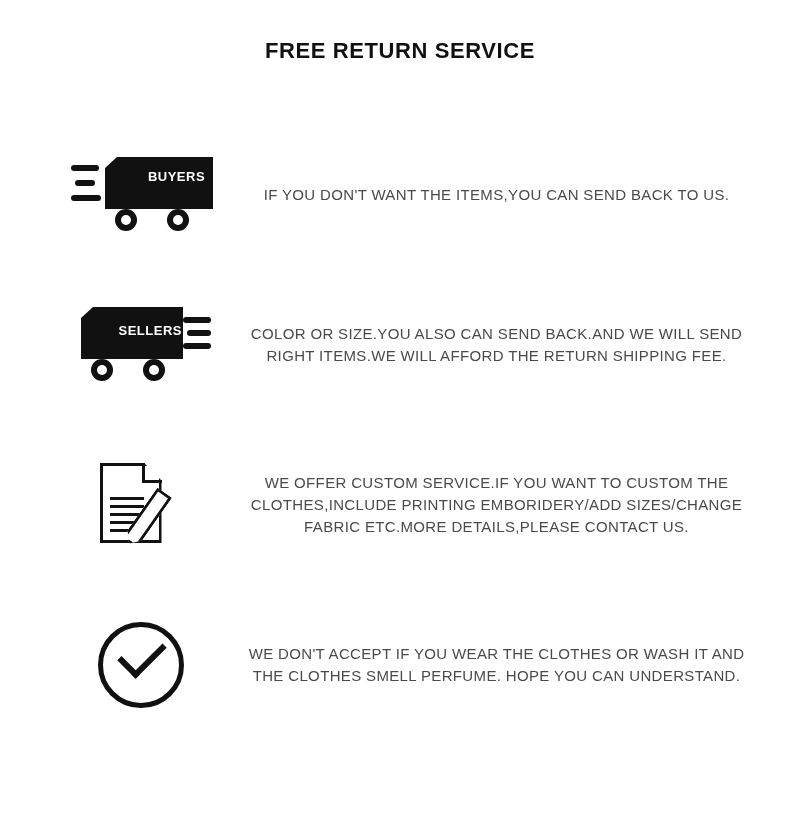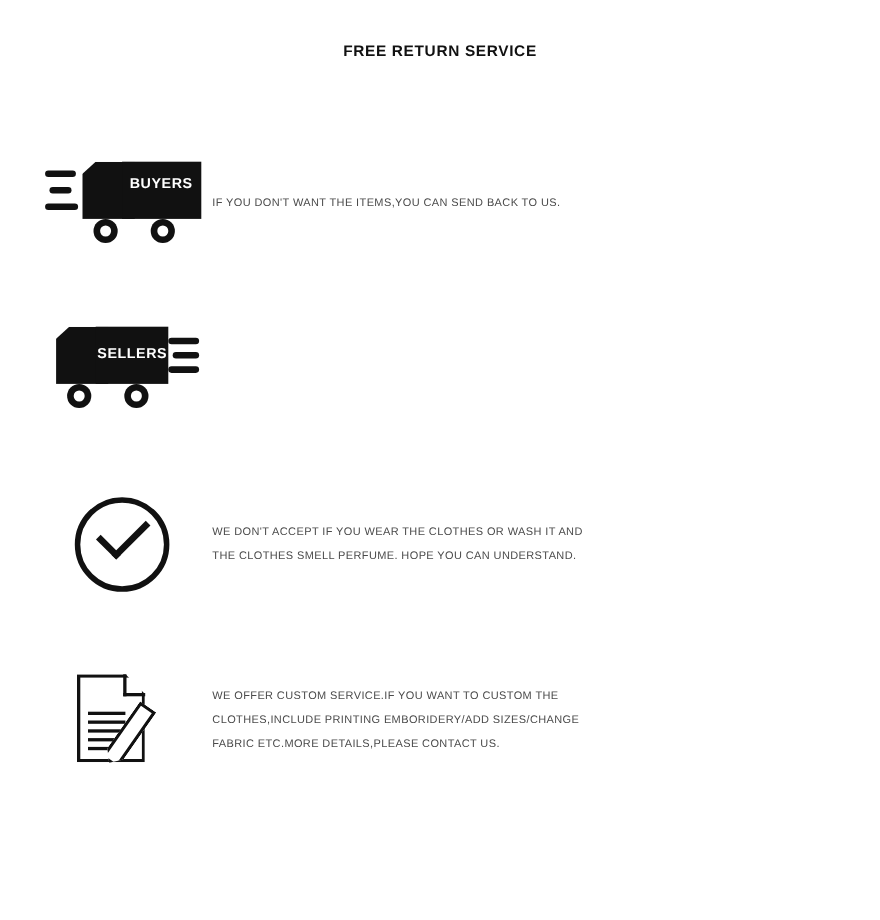--- a/index.html
+++ b/index.html
@@ -16,57 +16,58 @@
     overflow: hidden;
   }
   .page {
     width: 800px;
     height: 836px;
     position: relative;
     background: #ffffff;
   }
   .title {
     text-align: center;
-    font-size: 14px;
+    font-size: 22px;
     font-weight: bold;
     letter-spacing: 0.6px;
     color: #111111;
     padding-top: 38px;
     font-family: "Liberation Sans", sans-serif;
   }
   .rows {
     margin-top: 56px;
   }
   .row {
     display: flex;
     align-items: center;
     width: 100%;
     box-sizing: border-box;
-    padding-left: 28px;
+    padding-left: 58px;
     padding-right: 30px;
   }
   .row-1 { height: 150px; }
   .row-2 { height: 150px; }
   .row-3 { height: 150px; margin-top: 10px; }
   .row-4 { height: 150px; margin-top: 10px; }
 
   .icon-cell {
     width: 165px;
     min-width: 165px;
     display: flex;
     align-items: center;
     justify-content: center;
   }
   .text-cell {
     flex: 1;
-    font-size: 10px;
+    font-size: 15px;
     line-height: 22px;
     letter-spacing: 0.35px;
     color: #4a4a4a;
     font-family: "Liberation Sans", sans-serif;
+    text-align: center;
   }
   .text-cell div { white-space: nowrap; }
 
   
   .truck {
     position: relative;
     width: 140px;
     height: 92px;
   }
   .truck .speed {
@@ -243,32 +244,22 @@
           <span class="speed s2"></span>
           <span class="speed s3"></span>
           <span class="cab"></span>
           <span class="cargo"></span>
           <span class="label">SELLERS</span>
           <span class="wheel w1"></span>
           <span class="wheel w2"></span>
         </div>
       </div>
       <div class="text-cell">
-      </div>
-    </div>
-
-    <div class="row row-3">
-      <div class="icon-cell">
-        <div class="check-circle">
-          <span class="tick"></span>
-        </div>
-      </div>
-      <div class="text-cell">
-        <div>WE DON'T ACCEPT IF YOU WEAR THE CLOTHES OR WASH IT AND</div>
-        <div>THE CLOTHES SMELL PERFUME. HOPE YOU CAN UNDERSTAND.</div>
+        <div>COLOR OR SIZE.YOU ALSO CAN SEND BACK.AND WE WILL SEND</div>
+        <div>RIGHT ITEMS.WE WILL AFFORD THE RETURN SHIPPING FEE.</div>
       </div>
     </div>
 
     <div class="row row-4">
       <div class="icon-cell">
         <div class="doc-icon">
           <span class="sheet"></span>
           <span class="fold"></span>
           <span class="line l1"></span>
           <span class="line l2"></span>
@@ -278,14 +269,26 @@
           <span class="pencil"></span>
         </div>
       </div>
       <div class="text-cell">
         <div>WE OFFER CUSTOM SERVICE.IF YOU WANT TO CUSTOM THE</div>
         <div>CLOTHES,INCLUDE PRINTING EMBORIDERY/ADD SIZES/CHANGE</div>
         <div>FABRIC ETC.MORE DETAILS,PLEASE CONTACT US.</div>
       </div>
     </div>
 
+    <div class="row row-3">
+      <div class="icon-cell">
+        <div class="check-circle">
+          <span class="tick"></span>
+        </div>
+      </div>
+      <div class="text-cell">
+        <div>WE DON'T ACCEPT IF YOU WEAR THE CLOTHES OR WASH IT AND</div>
+        <div>THE CLOTHES SMELL PERFUME. HOPE YOU CAN UNDERSTAND.</div>
+      </div>
+    </div>
+
   </div>
 </div>
 
 </body></html>

